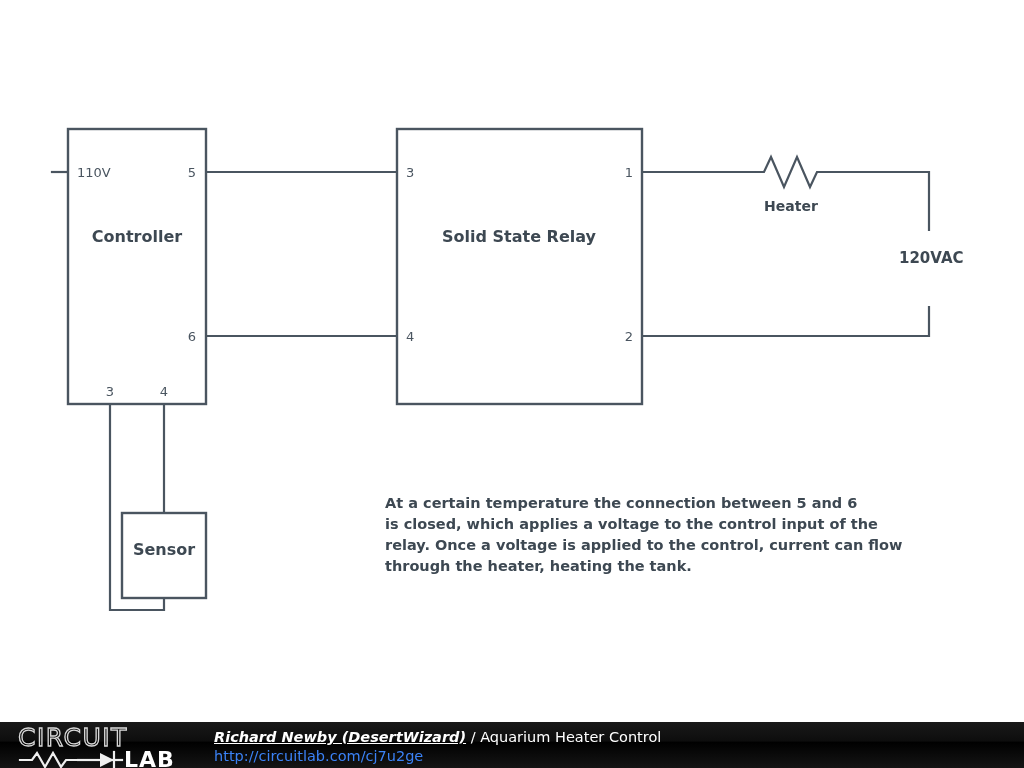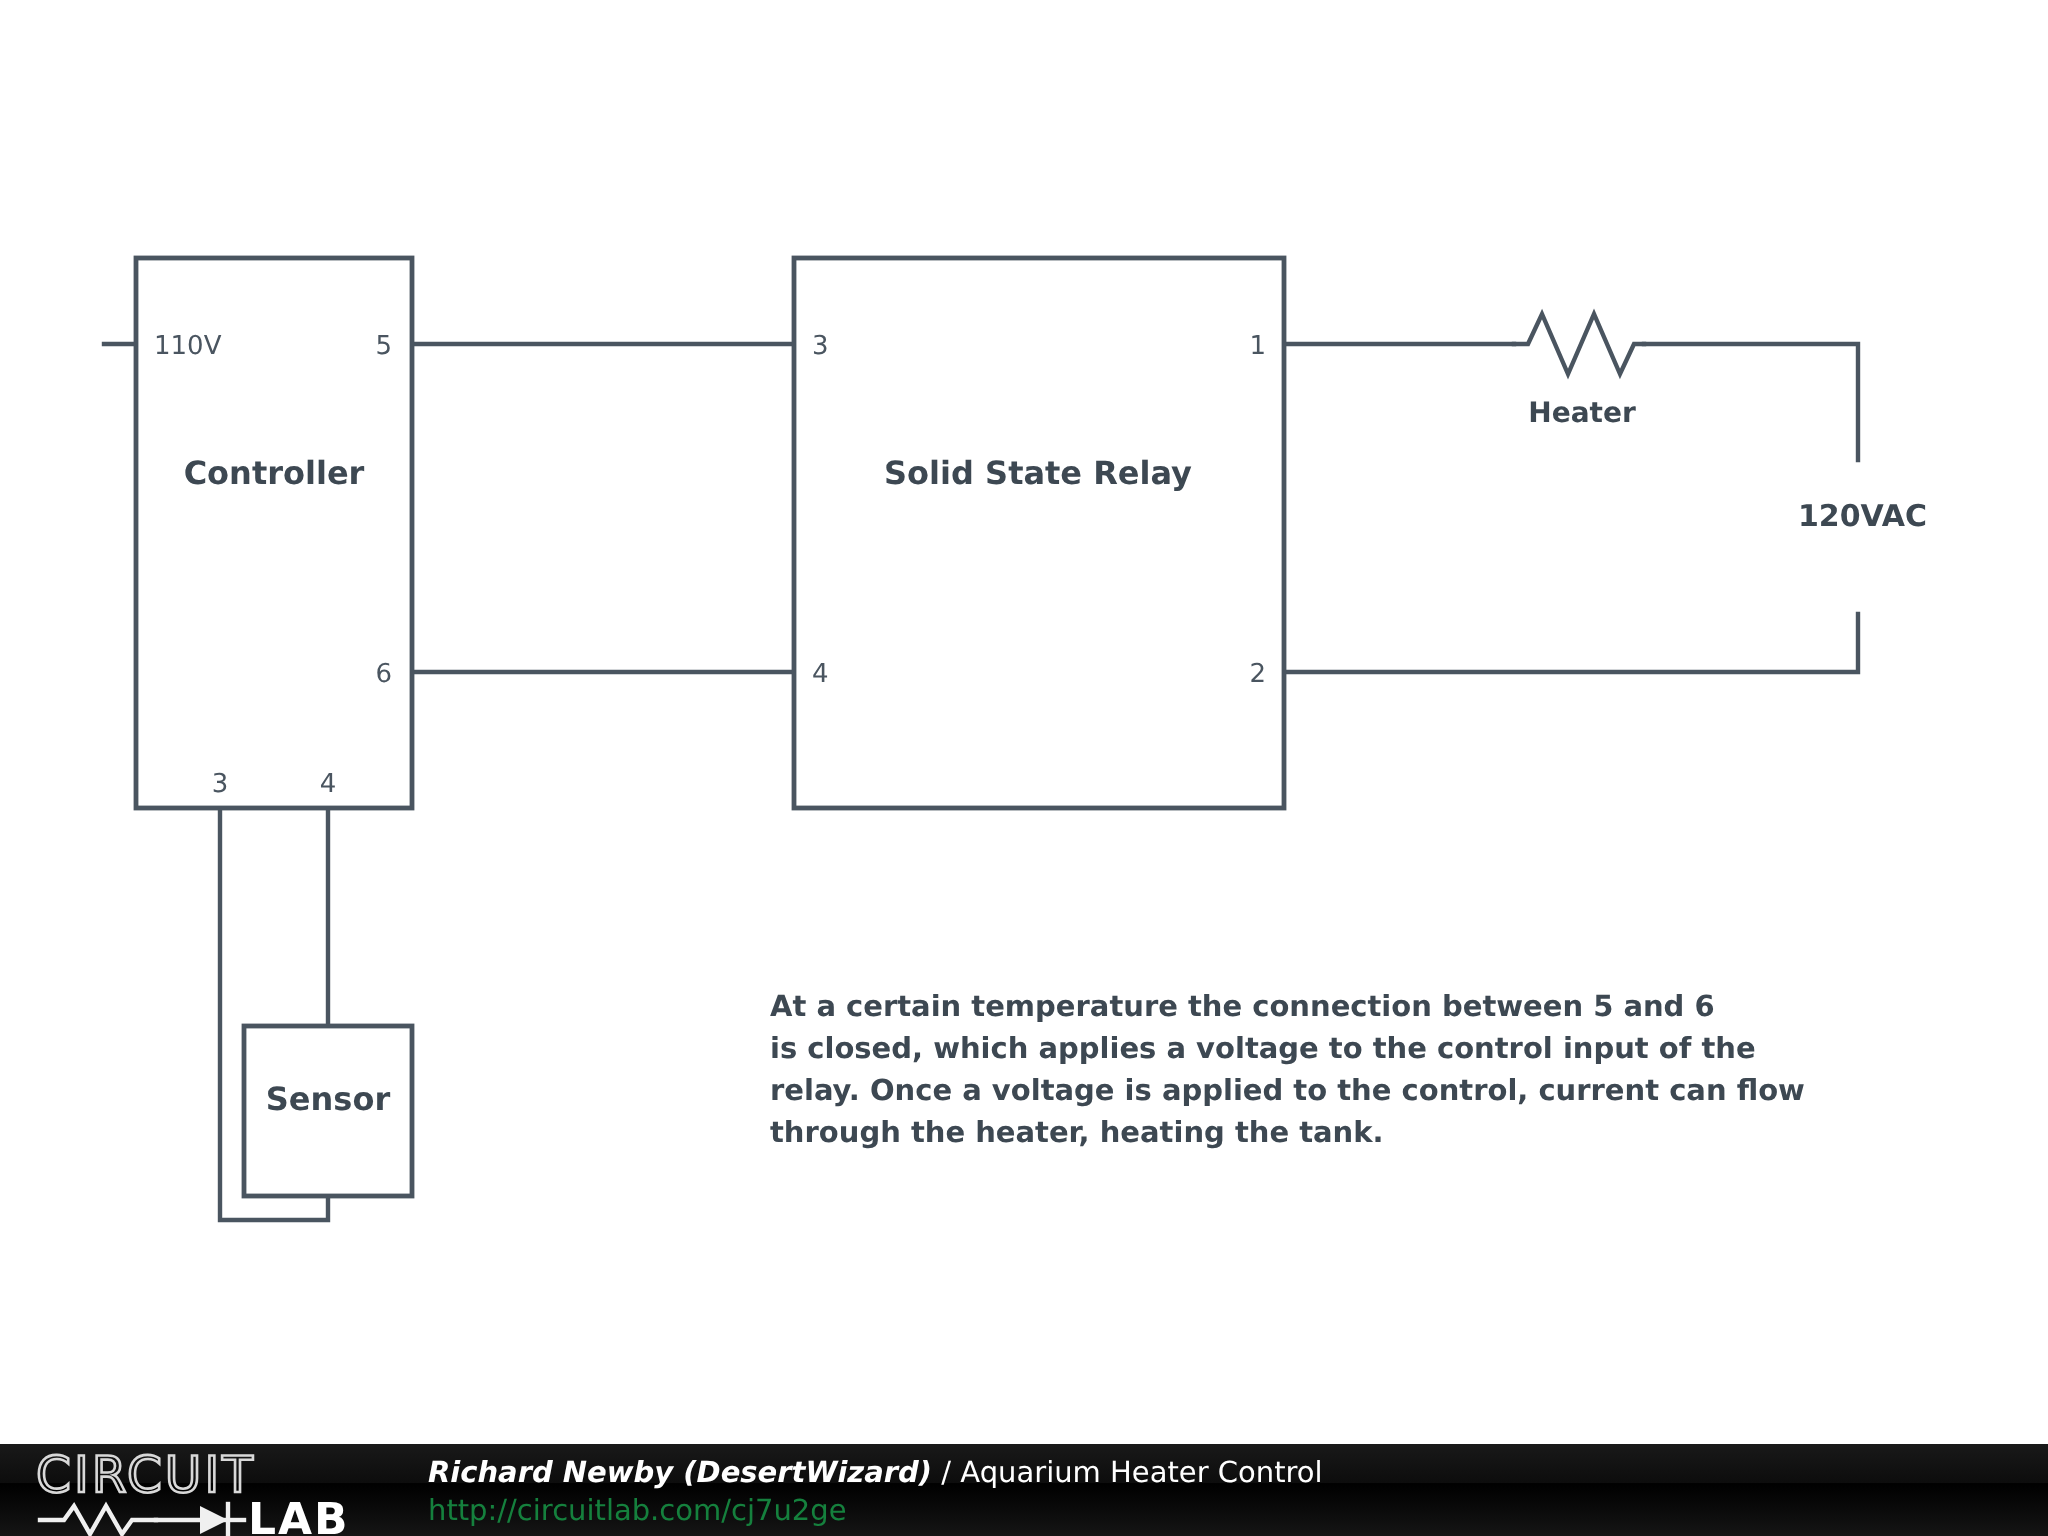--- a/index.html
+++ b/index.html
@@ -103,35 +103,36 @@
   }
   .ft-line1 {
     font-family: "DejaVu Sans", "Liberation Sans", sans-serif;
     font-size: 14.5px;
     line-height: 19px;
     white-space: nowrap;
   }
   .ft-author {
     font-style: italic;
     font-weight: bold;
+    text-decoration: underline;
   }
   .ft-sep {
     font-style: normal;
     font-weight: normal;
   }
   .ft-title {
     font-weight: normal;
     font-style: normal;
   }
   .ft-line2 {
     font-family: "DejaVu Sans", "Liberation Sans", sans-serif;
     font-size: 14.5px;
     line-height: 19px;
     white-space: nowrap;
-    color: #15803d;
+    color: #3b82f6;
   }
 </style>
 </head>
 <body>
 
 <div id="schematic">
   <svg width="1024" height="722" viewBox="0 0 1024 722" xmlns="http://www.w3.org/2000/svg">
 
     <path class="wire" d="M 52 172 L 68 172"></path>
 

